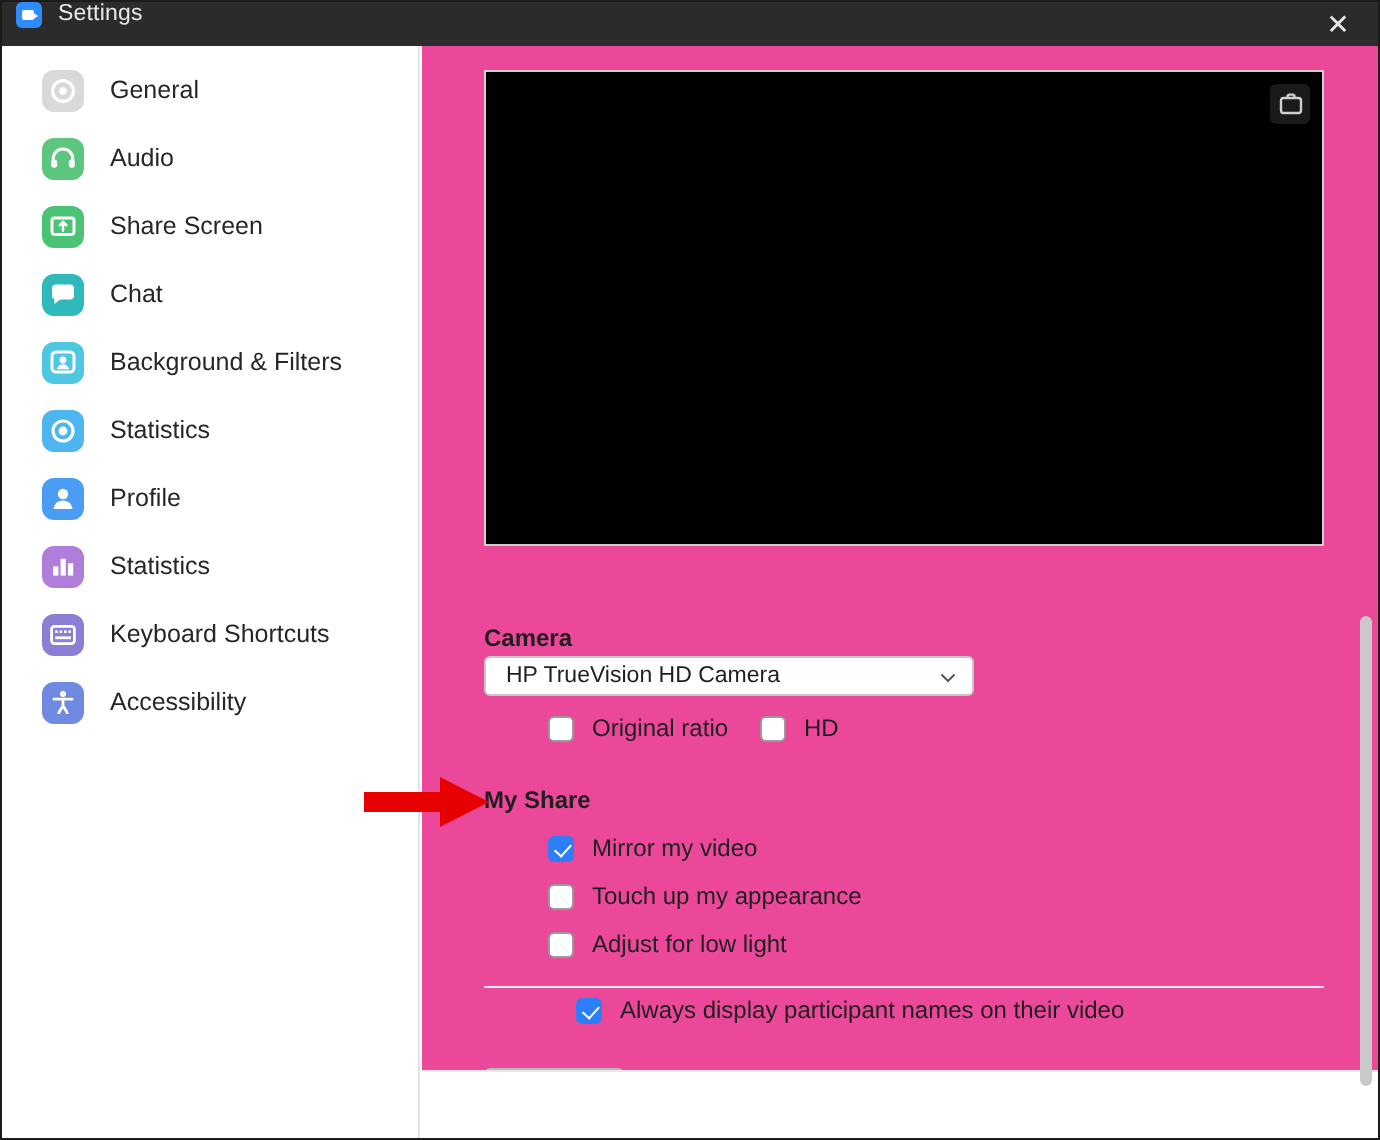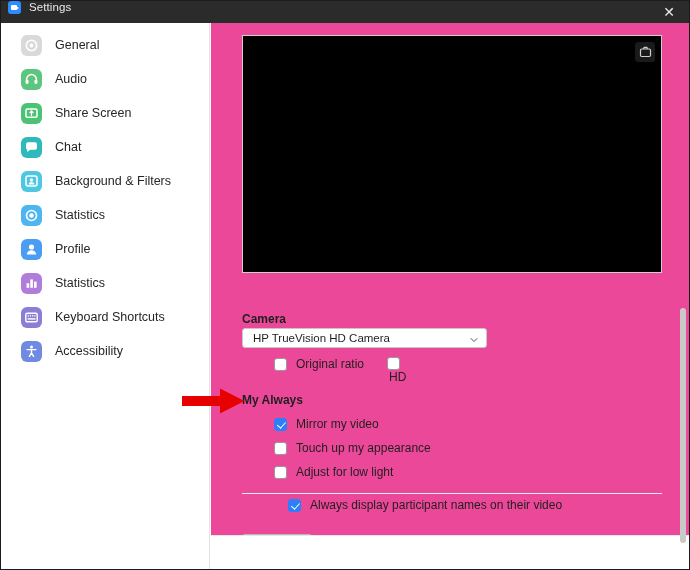--- a/index.html
+++ b/index.html
@@ -358,26 +358,26 @@
         <svg width="8" height="8" viewBox="0 0 8 8">
             <path d="M1 2.5L4 5.5 7 2.5" stroke="#555" stroke-width="1" fill="none" stroke-linecap="round"></path>
           </svg>
       </span>
     </div>
 
     <div class="cb-row" style="left:31px; top:334px;">
       <span class="cb"></span>
       <span class="cb-label">Original ratio</span>
     </div>
-    <div class="cb-row" style="left:137px; top:334px;flex-direction:column;">
+    <div class="cb-row" style="left:137px; top:334px;">
       <span class="cb"></span>
       <span class="cb-label">HD</span>
     </div>
 
-    <div class="section-title myvideo-title">My Always</div>
+    <div class="section-title myvideo-title">My Share</div>
 
     <div class="cb-row" style="left:31px; top:394px;">
       <span class="cb checked"></span>
       <span class="cb-label">Mirror my video</span>
     </div>
     <div class="cb-row" style="left:31px; top:418px;justify-content:center;">
       <span class="cb"></span>
       <span class="cb-label">Touch up my appearance</span>
     </div>
     <div class="cb-row" style="left:31px; top:442px;">

